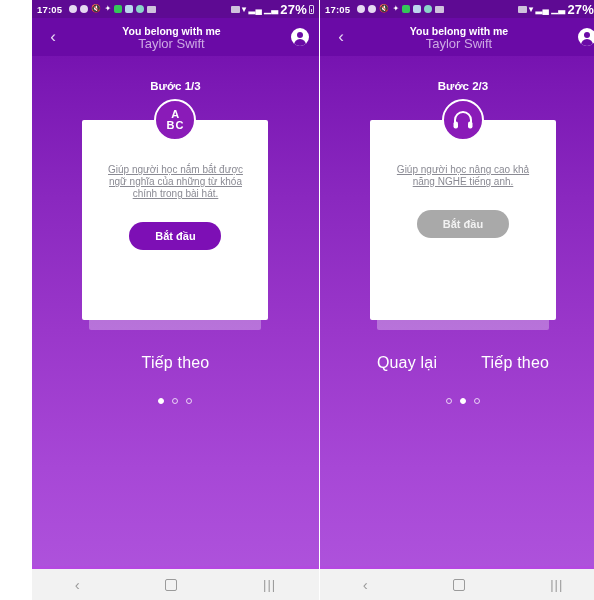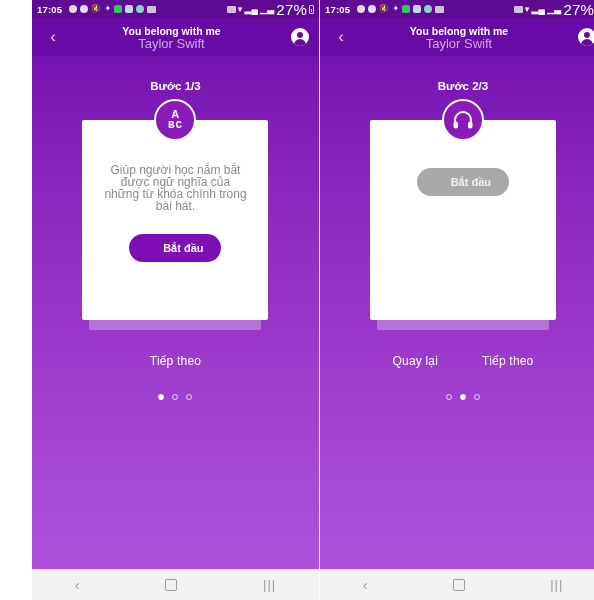--- a/index.html
+++ b/index.html
@@ -37,21 +37,21 @@
   }
   .sb-clock { font-size: 9.5px; font-weight: 700; margin-right: 4px; }
   .sb-left, .sb-right { display: flex; align-items: center; gap: 3px; }
   .sb-right { margin-left: auto; gap: 2px; }
   .sb-ico { display: inline-block; line-height: 1; font-size: 8px; }
   .dot-ico { width: 8px; height: 8px; border-radius: 50%; background: #e6d9f2; display: inline-block; }
   .green-ico { width: 8px; height: 8px; border-radius: 2px; background: #35c759; display: inline-block; }
   .blue-ico { width: 8px; height: 8px; border-radius: 2px; background: #bcd6ee; display: inline-block; }
   .teal-ico { width: 8px; height: 8px; border-radius: 50%; background: #8ad5c9; display: inline-block; }
   .pic-ico { width: 9px; height: 7px; border-radius: 1px; background: #cfc2dd; display: inline-block; }
-  .batt-txt { font-size: 15px; font-weight: 400; }
+  .batt-txt { font-size: 13px; font-weight: 700; }
   .batt-shape { width: 5px; height: 9px; border: 1px solid #dcd0e8; border-radius: 1px; display:inline-block; position: relative; }
   .batt-shape:after { content:''; position:absolute; left:1px; bottom:1px; right:1px; height:3px; background:#dcd0e8; }
   .wifi-ico { font-size: 9px; }
   .sig-ico { font-size: 9px; }
 
   
   .appbar {
     flex: 0 0 38px;
     background: #6a0aa6;
     display: flex;
@@ -132,62 +132,62 @@
     background: #8a1bb8;
     border: 2px solid #ffffff;
     display: flex; align-items: center; justify-content: center;
     color: #ffffff;
   }
   .badge-abc {
     font-size: 11px; font-weight: 700; line-height: 11px;
     letter-spacing: .5px;
   }
   .badge-abc span { display: block; }
-  .badge-abc .row2 { letter-spacing: 1px; font-family: Liberation Mono, monospace; }
+  .badge-abc .row2 { letter-spacing: 1px; }
   .hp-svg { width: 24px; height: 24px; }
 
   .card-title {
     font-size: 16px;
     color: #4a4a4a;
     font-weight: 400;
     margin-top: 14px;
   }
   .card-desc {
     margin-top: 18px;
-    font-size: 12px;
+    font-size: 10px;
     line-height: 12px;
     color: #8a8a93;
     padding: 0 6px;
+    text-decoration: underline;
   }
   .cta {
     display: inline-block;
     margin-top: 22px;
     min-width: 92px;
     padding: 8px 18px;
     border-radius: 20px;
     background: #7d0fb5;
     color: #ffffff;
     font-size: 11px;
     font-weight: 700;
     border: none;
     font-family: "Liberation Sans", sans-serif;
     cursor: pointer;
-    text-align: right;
   }
   .cta.disabled { background: #a9a9a9; color: #f2f2f2; }
 
   .nav-links {
     display: flex;
     justify-content: center;
     gap: 44px;
     margin-top: 34px;
   }
   .nav-link {
     color: #ffffff;
-    font-size: 12px;
+    font-size: 16px;
     letter-spacing: .2px;
   }
 
   .dots {
     display: flex;
     justify-content: center;
     gap: 8px;
     margin-top: 26px;
   }
   .dot {
@@ -326,20 +326,21 @@
       <div class="card-wrap">
         <div class="card-shadow"></div>
         <div class="card">
           <div class="badge">
             <svg class="hp-svg" viewBox="0 0 24 24" fill="none" stroke="#ffffff" stroke-width="2" stroke-linecap="round">
               <path d="M4 14 V12 a8 8 0 0 1 16 0 v2"></path>
               <rect x="2.5" y="13.5" width="4.5" height="7" rx="2" fill="#ffffff" stroke="none"></rect>
               <rect x="17" y="13.5" width="4.5" height="7" rx="2" fill="#ffffff" stroke="none"></rect>
             </svg>
           </div>
+          <div class="card-desc">Giúp người học nâng cao khả năng NGHE tiếng anh.</div>
           <button class="cta disabled">Bắt đầu</button>
         </div>
       </div>
 
       <div class="nav-links">
         <div class="nav-link">Quay lại</div>
         <div class="nav-link">Tiếp theo</div>
       </div>
 
       <div class="dots">

